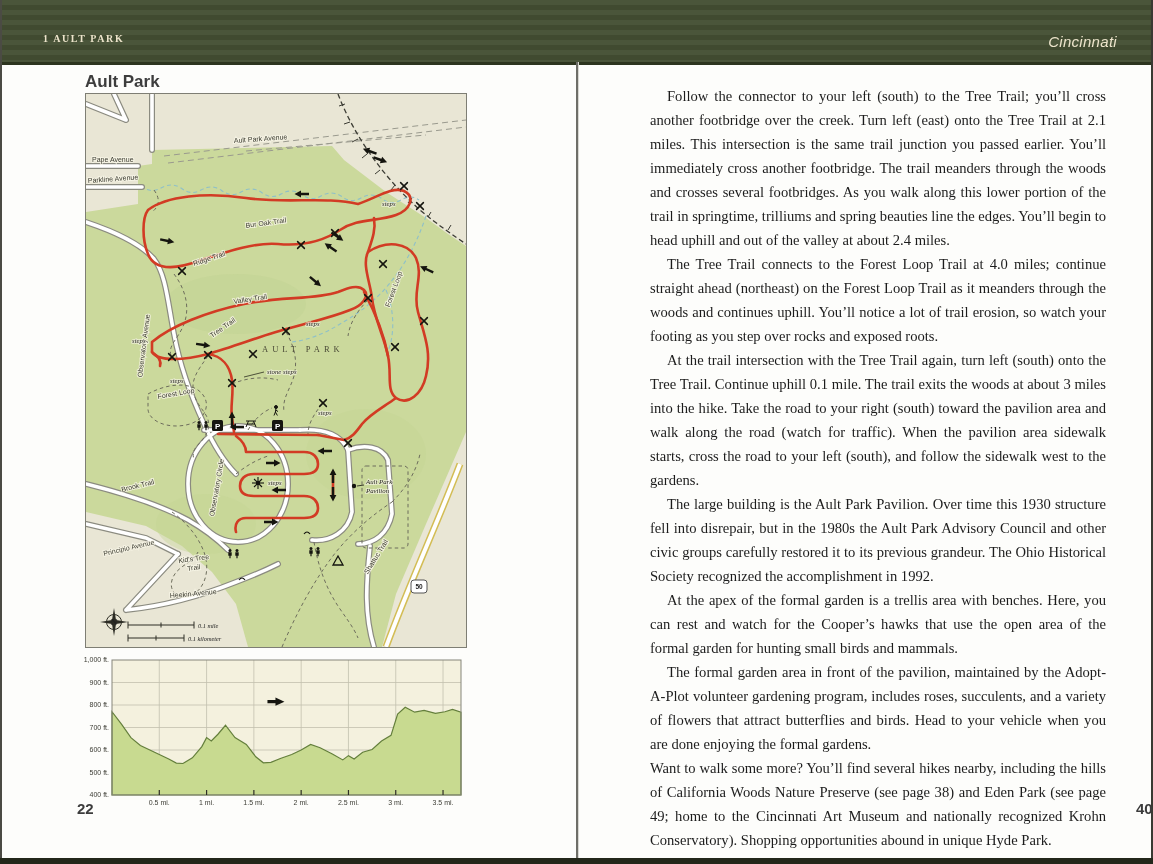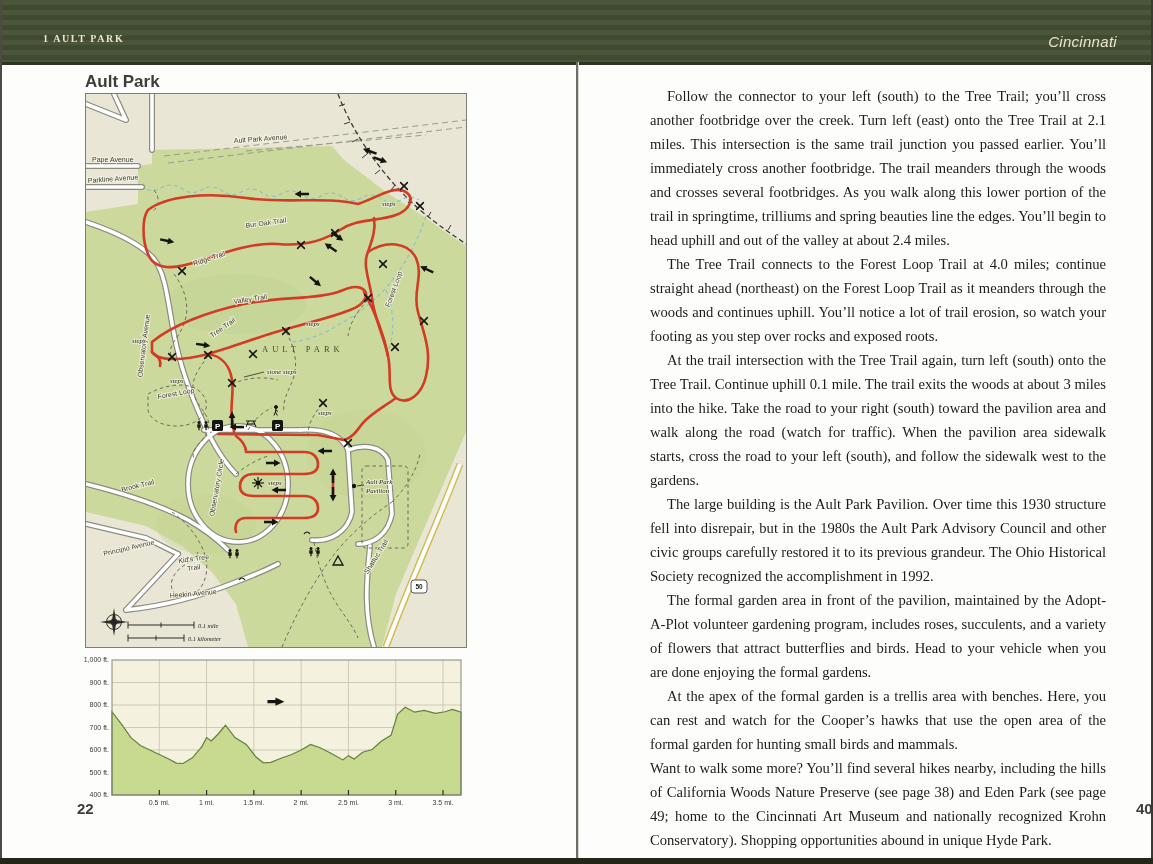--- a/index.html
+++ b/index.html
@@ -377,22 +377,22 @@
     </svg>
 </div>
 
 <div class="pg-num" id="pg-left">22</div>
 
 <div class="rp-col">
   <p class="body-p">Follow the connector to your left (south) to the Tree Trail; you’ll cross another footbridge over the creek. Turn left (east) onto the Tree Trail at 2.1 miles. This intersection is the same trail junction you passed earlier. You’ll immediately cross another footbridge. The trail meanders through the woods and crosses several footbridges. As you walk along this lower portion of the trail in springtime, trilliums and spring beauties line the edges. You’ll begin to head uphill and out of the valley at about 2.4 miles.</p>
   <p class="body-p">The Tree Trail connects to the Forest Loop Trail at 4.0 miles; continue straight ahead (northeast) on the Forest Loop Trail as it meanders through the woods and continues uphill. You’ll notice a lot of trail erosion, so watch your footing as you step over rocks and exposed roots.</p>
   <p class="body-p">At the trail intersection with the Tree Trail again, turn left (south) onto the Tree Trail. Continue uphill 0.1 mile. The trail exits the woods at about 3 miles into the hike. Take the road to your right (south) toward the pavilion area and walk along the road (watch for traffic). When the pavilion area sidewalk starts, cross the road to your left (south), and follow the sidewalk west to the gardens.</p>
   <p class="body-p">The large building is the Ault Park Pavilion. Over time this 1930 structure fell into disrepair, but in the 1980s the Ault Park Advisory Council and other civic groups carefully restored it to its previous grandeur. The Ohio Historical Society recognized the accomplishment in 1992.</p>
+  <p class="body-p">At the apex of the formal garden is a trellis area with benches. Here, you can rest and watch for the Cooper’s hawks that use the open area of the formal garden for hunting small birds and mammals.</p>
   <p class="body-p">The formal garden area in front of the pavilion, maintained by the Adopt-A-Plot volunteer gardening program, includes roses, succulents, and a variety of flowers that attract butterflies and birds. Head to your vehicle when you are done enjoying the formal gardens.</p>
-  <p class="body-p">At the apex of the formal garden is a trellis area with benches. Here, you can rest and watch for the Cooper’s hawks that use the open area of the formal garden for hunting small birds and mammals.</p>
 
   <p class="body-p noindent">Want to walk some more? You’ll find several hikes nearby, including the hills of California Woods Nature Preserve (see page 38) and Eden Park (see page 49; home to the Cincinnati Art Museum and nationally recognized Krohn Conservatory). Shopping opportunities abound in unique Hyde Park.</p>
 
   <div class="dots-row" id="dots-row"><span class="dot"></span><span class="dot"></span><span class="dot"></span><span class="dot"></span><span class="dot"></span><span class="dot"></span><span class="dot"></span><span class="dot"></span><span class="dot"></span><span class="dot"></span><span class="dot"></span><span class="dot"></span><span class="dot"></span><span class="dot"></span><span class="dot"></span><span class="dot"></span><span class="dot"></span><span class="dot"></span><span class="dot"></span><span class="dot"></span><span class="dot"></span><span class="dot"></span><span class="dot"></span><span class="dot"></span></div>
 
   <div class="gps-line">
     <span class="gps-label">GPS TRAILHEAD COORDINATES</span>
     <span class="gps-value">N39° 08.057'  W84° 24.713'</span>
   </div>
 

